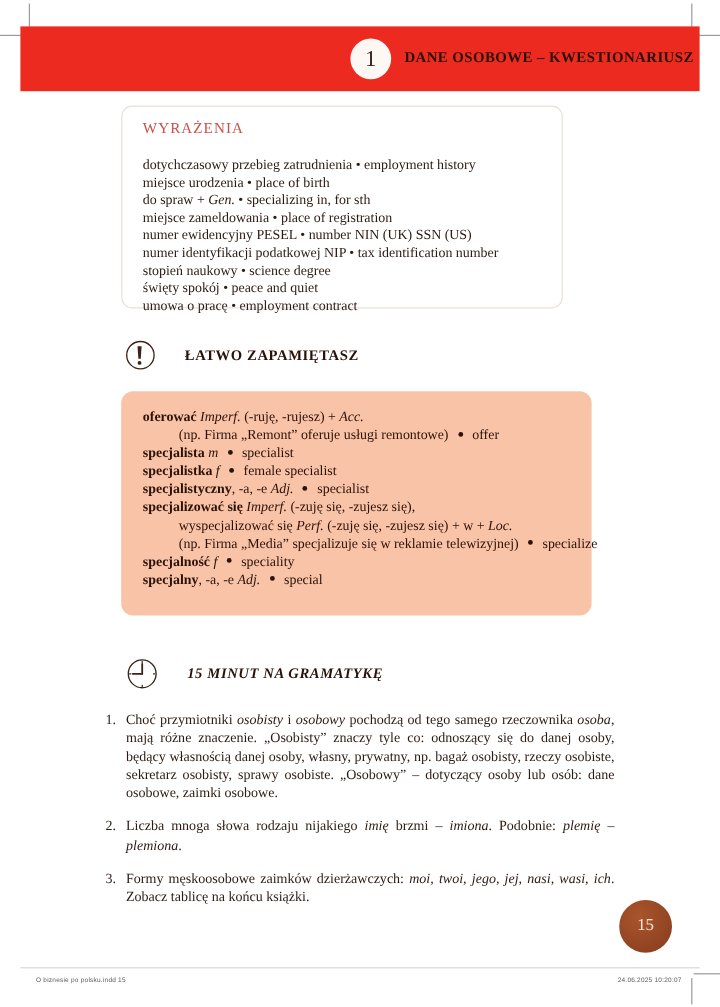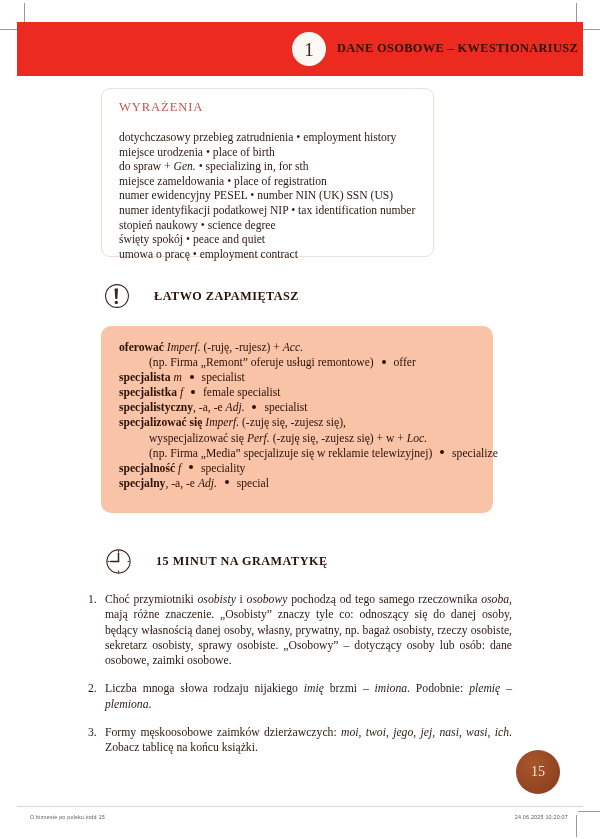--- a/index.html
+++ b/index.html
@@ -58,21 +58,21 @@
     font-weight: bold;
     letter-spacing: 0.35px;
     color: #2a1208;
   }
 
   
   .panel-wyrazenia {
     position: absolute;
     left: 101px;
     top: 88px;
-    width: 333px;
+    width: 368px;
     height: 169px;
     border: 1px solid #eadfd9;
     border-radius: 9px;
     box-sizing: border-box;
     background: #ffffff;
   }
   .panel-title {
     position: absolute;
     left: 17px;
     top: 11px;
@@ -260,21 +260,21 @@
       <div class="row"><b>specjalistka</b> <i>f</i> <span class="dot"></span> female specialist</div>
       <div class="row"><b>specjalistyczny</b>, -a, -e <i>Adj.</i> <span class="dot"></span> specialist</div>
       <div class="row"><b>specjalizować się</b> <i>Imperf.</i> (-zuję się, -zujesz się),</div>
       <div class="row indent1">wyspecjalizować się <i>Perf.</i> (-zuję się, -zujesz się) + w + <i>Loc.</i></div>
       <div class="row indent1">(np. Firma „Media” specjalizuje się w reklamie telewizyjnej) <span class="dot"></span> specialize</div>
       <div class="row"><b>specjalność</b> <i>f</i> <span class="dot"></span> speciality</div>
       <div class="row"><b>specjalny</b>, -a, -e <i>Adj.</i> <span class="dot"></span> special</div>
     </div>
 </div>
 
-<div class="section-head" style="left:105px; top:548px;">
+<div class="section-head" style="left:105px; top:548px;font-style:italic;">
   <span class="icon">
     <svg class="icon-svg" width="27" height="27" viewBox="0 0 27 27">
       <circle cx="13.5" cy="13.5" r="11.6" fill="none" stroke="#3a2318" stroke-width="1.1"></circle>
       <line x1="13.5" y1="13.5" x2="13.5" y2="5.2" stroke="#3a2318" stroke-width="1.5" stroke-linecap="round"></line>
       <line x1="13.5" y1="13.5" x2="5.6" y2="13.5" stroke="#3a2318" stroke-width="1.5" stroke-linecap="round"></line>
       <line x1="13.5" y1="2.6" x2="13.5" y2="4.4" stroke="#3a2318" stroke-width="1"></line>
       <line x1="24.4" y1="13.5" x2="22.6" y2="13.5" stroke="#3a2318" stroke-width="1"></line>
       <line x1="13.5" y1="24.4" x2="13.5" y2="22.6" stroke="#3a2318" stroke-width="1"></line>
       <line x1="2.6" y1="13.5" x2="4.4" y2="13.5" stroke="#3a2318" stroke-width="1"></line>
     </svg>

